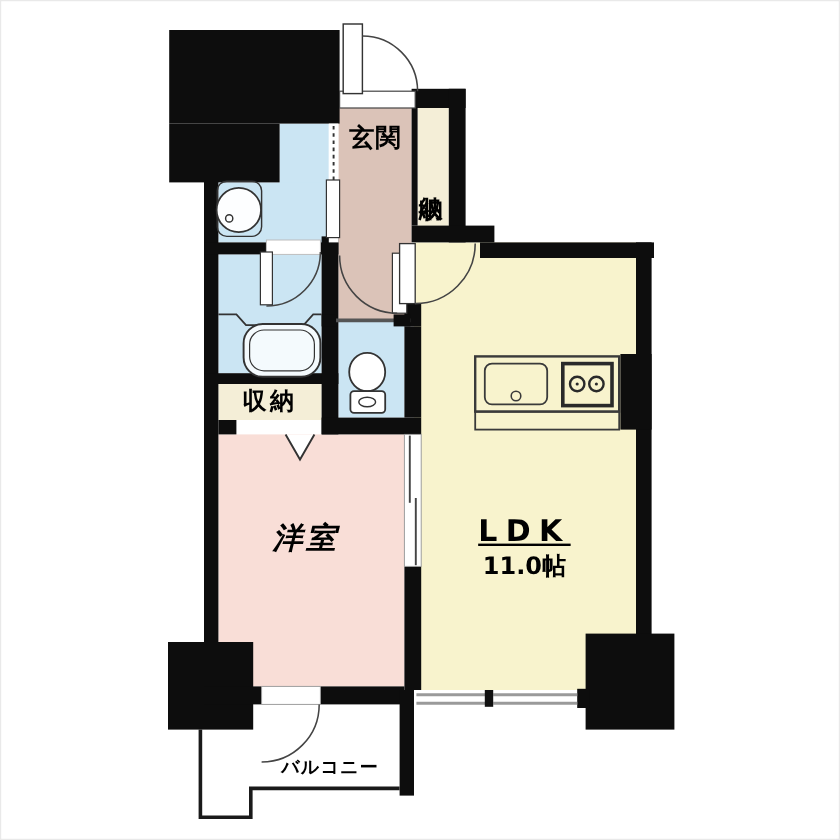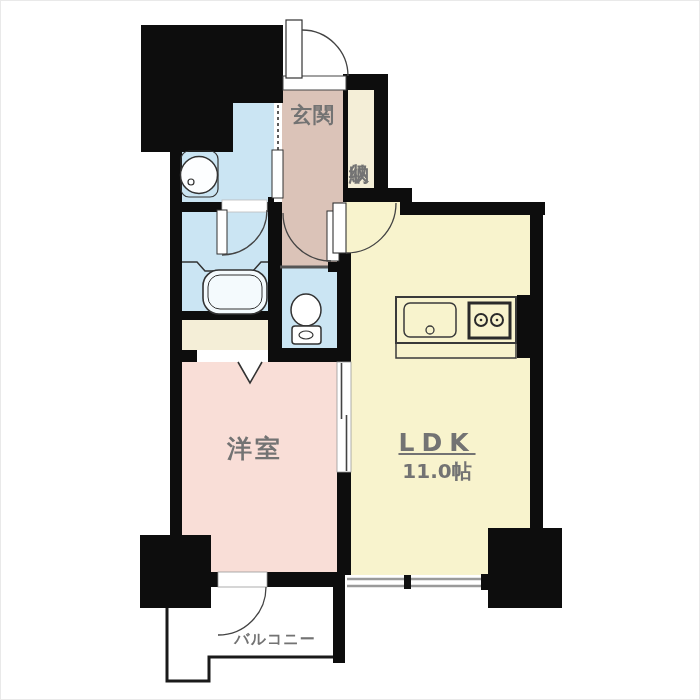--- a/index.html
+++ b/index.html
@@ -4,21 +4,21 @@
 <style>
   html,body{margin:0;padding:0;background:#fff;}
   #canvas{position:relative;width:700px;height:700px;background:#fff;overflow:hidden;
           box-shadow:inset 0 0 0 1px #e9e9e9;font-family:"DejaVu Sans",sans-serif;}
   .room,.w,.strip{position:absolute;}
   .w{background:var(--wall,#0d0d0d);}
   .room{z-index:1;}
   .w{z-index:3;}
   .strip{z-index:4;background:#fff;}
   svg.ol{position:absolute;left:0;top:0;z-index:5;}
-  .lbl{position:absolute;z-index:6;color:#737373;text-align:center;font-weight:600;}
+  .lbl{position:absolute;z-index:6;color:#000000;text-align:center;font-weight:600;}
   .v{writing-mode:vertical-rl;text-orientation:upright;display:flex;align-items:center;justify-content:center;}
   .fill-hall{background:var(--hall_floor,#dbc3b8);}
   .fill-wet{background:var(--wet_area_floor,#cbe5f3);}
   .fill-west{background:var(--western_room_floor,#f9ded7);}
   .fill-ldk{background:var(--ldk_floor,#f8f3cd);}
   .fill-sto{background:var(--storage_floor,#f4eed7);}
 </style>
 </head>
 <body>
 
@@ -147,21 +147,22 @@
       <rect x="469" y="303" width="41" height="35" fill="none" stroke="#2a2a2a" stroke-width="3"></rect>
       <circle cx="481" cy="320" r="6" fill="none" stroke="#2a2a2a" stroke-width="2"></circle>
       <circle cx="497" cy="320" r="6" fill="none" stroke="#2a2a2a" stroke-width="2"></circle>
       <circle cx="481" cy="320" r="1.3" fill="#2a2a2a"></circle>
       <circle cx="497" cy="320" r="1.3" fill="#2a2a2a"></circle>
     </g>
   </svg>
 
   <div class="lbl" style="left:282px;top:101px;width:62px;font-size:21px;letter-spacing:1px;">玄関</div>
   <div class="lbl v" style="left:345px;top:102px;width:30px;height:92px;font-size:20px;">収納</div>
-  <div class="lbl" style="left:180px;top:434px;width:150px;font-size:25px;line-height:1.22;">
+  <div class="lbl" style="left:182px;top:321px;width:86px;font-size:20px;letter-spacing:3px;">収納</div>
+  <div class="lbl" style="left:180px;top:434px;width:150px;font-size:25px;line-height:1.22;font-style:italic;">
     <div style="letter-spacing:3px;">洋室</div>
   </div>
   <div class="lbl" style="left:356px;top:428px;width:162px;font-size:25px;line-height:1.22;">
     <div style="letter-spacing:7px;text-decoration:underline;">LDK</div>
     <div style="font-size:20px;">11.0帖</div>
   </div>
   <div class="lbl" style="left:211px;top:630px;width:128px;font-size:15px;letter-spacing:1px;">バルコニー</div>
 </div>
 
 </body></html>

